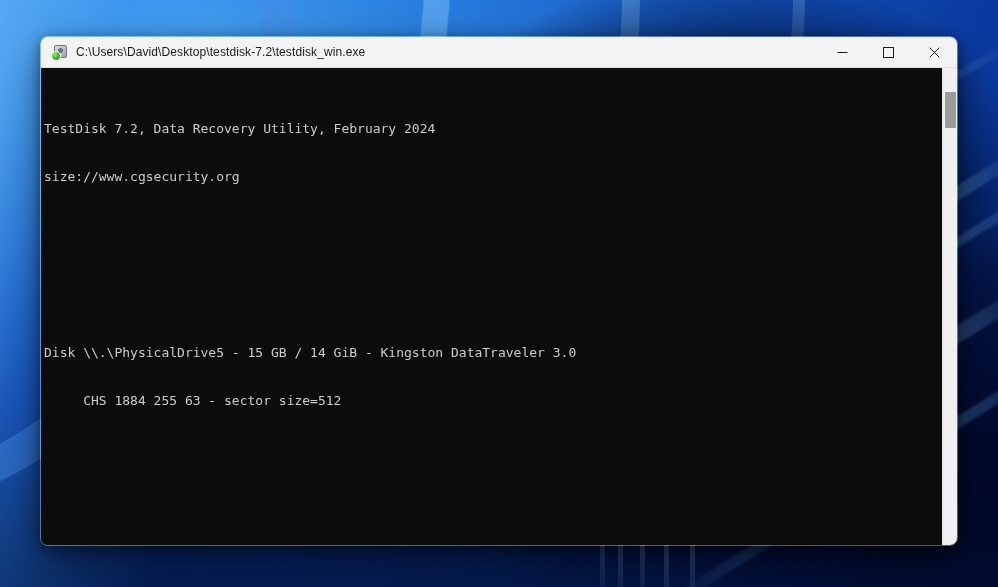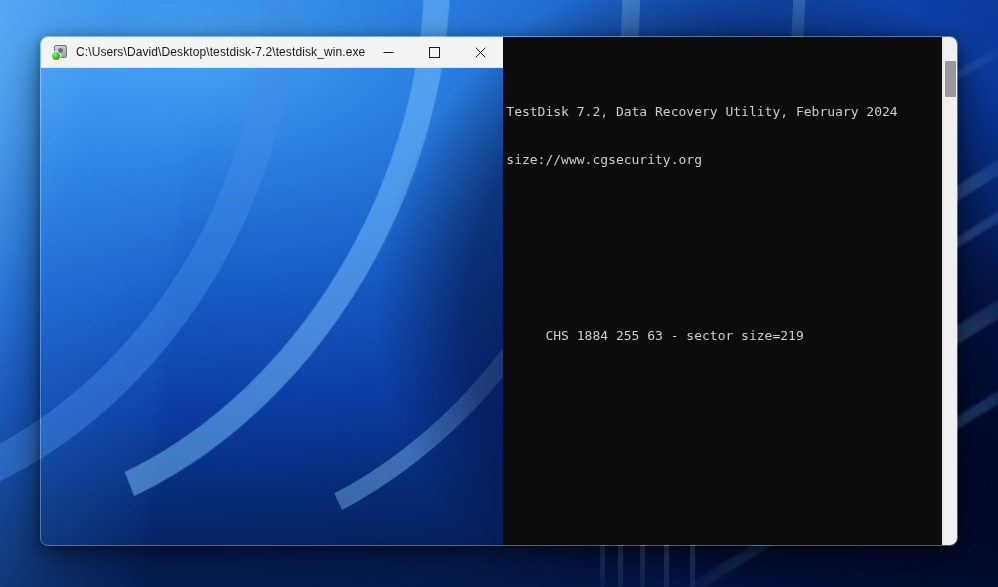--- a/index.html
+++ b/index.html
@@ -138,21 +138,21 @@
   #console-window {
     position: absolute;
     left: 40px;
     top: 36px;
     width: 918px;
     height: 510px;
     border-radius: 8px;
     overflow: hidden;
     box-shadow: 0 14px 40px rgba(0,0,0,.52), 0 3px 12px rgba(0,0,0,.40);
     display: flex;
-    flex-direction: row;
+    flex-direction: column;
     border: 1px solid rgba(255,255,255,.30);
   }
 
   #title-bar {
     height: 31px;
     flex: 0 0 31px;
     background: #f3f3f3;
     display: flex;
     align-items: center;
     position: relative;
@@ -217,21 +217,21 @@
   #terminal-area {
     flex: 1 1 auto;
     background: #0c0c0c;
     display: flex;
     position: relative;
     overflow: hidden;
   }
 
   #terminal-text {
     flex: 1 1 auto;
-    padding: 19px 0 0 3px;
+    padding: 5px 0 0 3px;
     font-family: "DejaVu Sans Mono", monospace;
     font-size: 13px;
     line-height: 16px;
     color: #cccccc;
     white-space: pre;
     overflow: hidden;
   }
 
   .tline { height: 16px; }
   .blank { height: 16px; }
@@ -316,21 +316,22 @@
   <div id="terminal-area">
 
     <div id="terminal-text">
 
       <div class="tline">TestDisk 7.2, Data Recovery Utility, February 2024</div>
       <div class="tline">size://www.cgsecurity.org</div>
 
       <div class="blank"></div>
       <div class="blank"></div>
 
-      <div class="tline">     CHS 1884 255 63 - sector size=219</div>
+      <div class="tline">Disk \\.\PhysicalDrive5 - 15 GB / 14 GiB - Kingston DataTraveler 3.0</div>
+      <div class="tline">     CHS 1884 255 63 - sector size=512</div>
 
       <div class="blank"></div>
 
       
       
 
       
 
       
 

